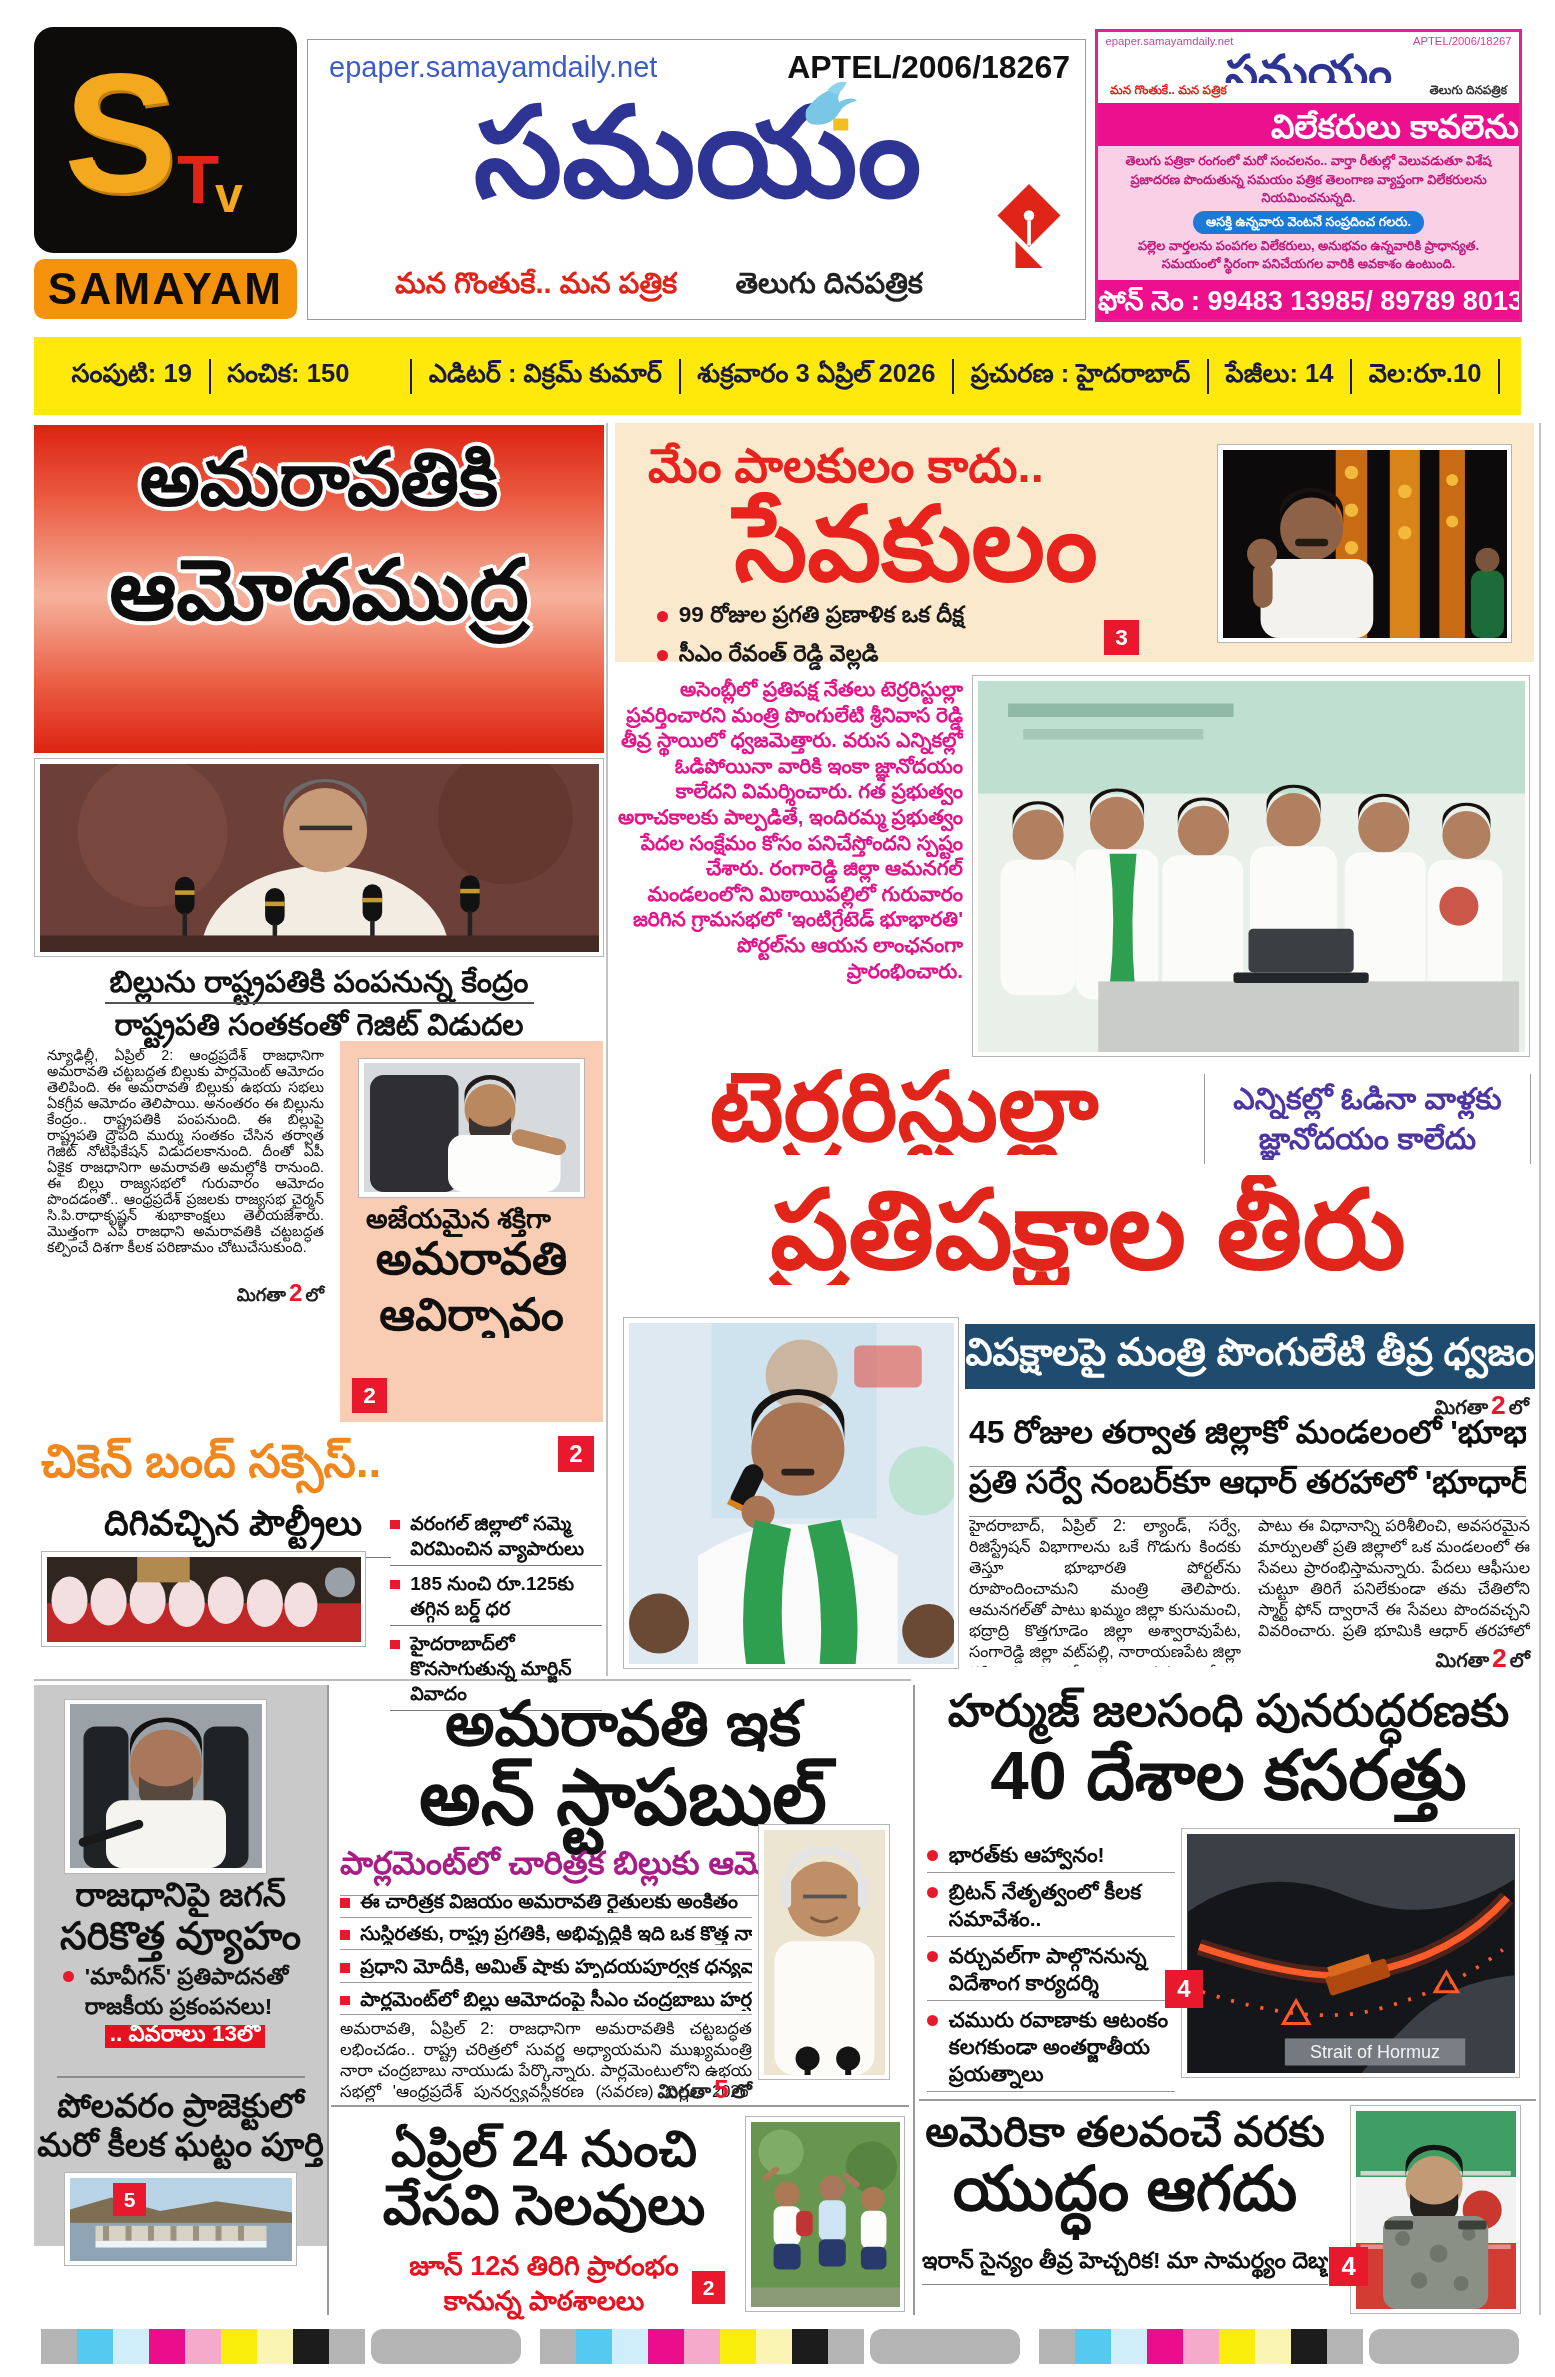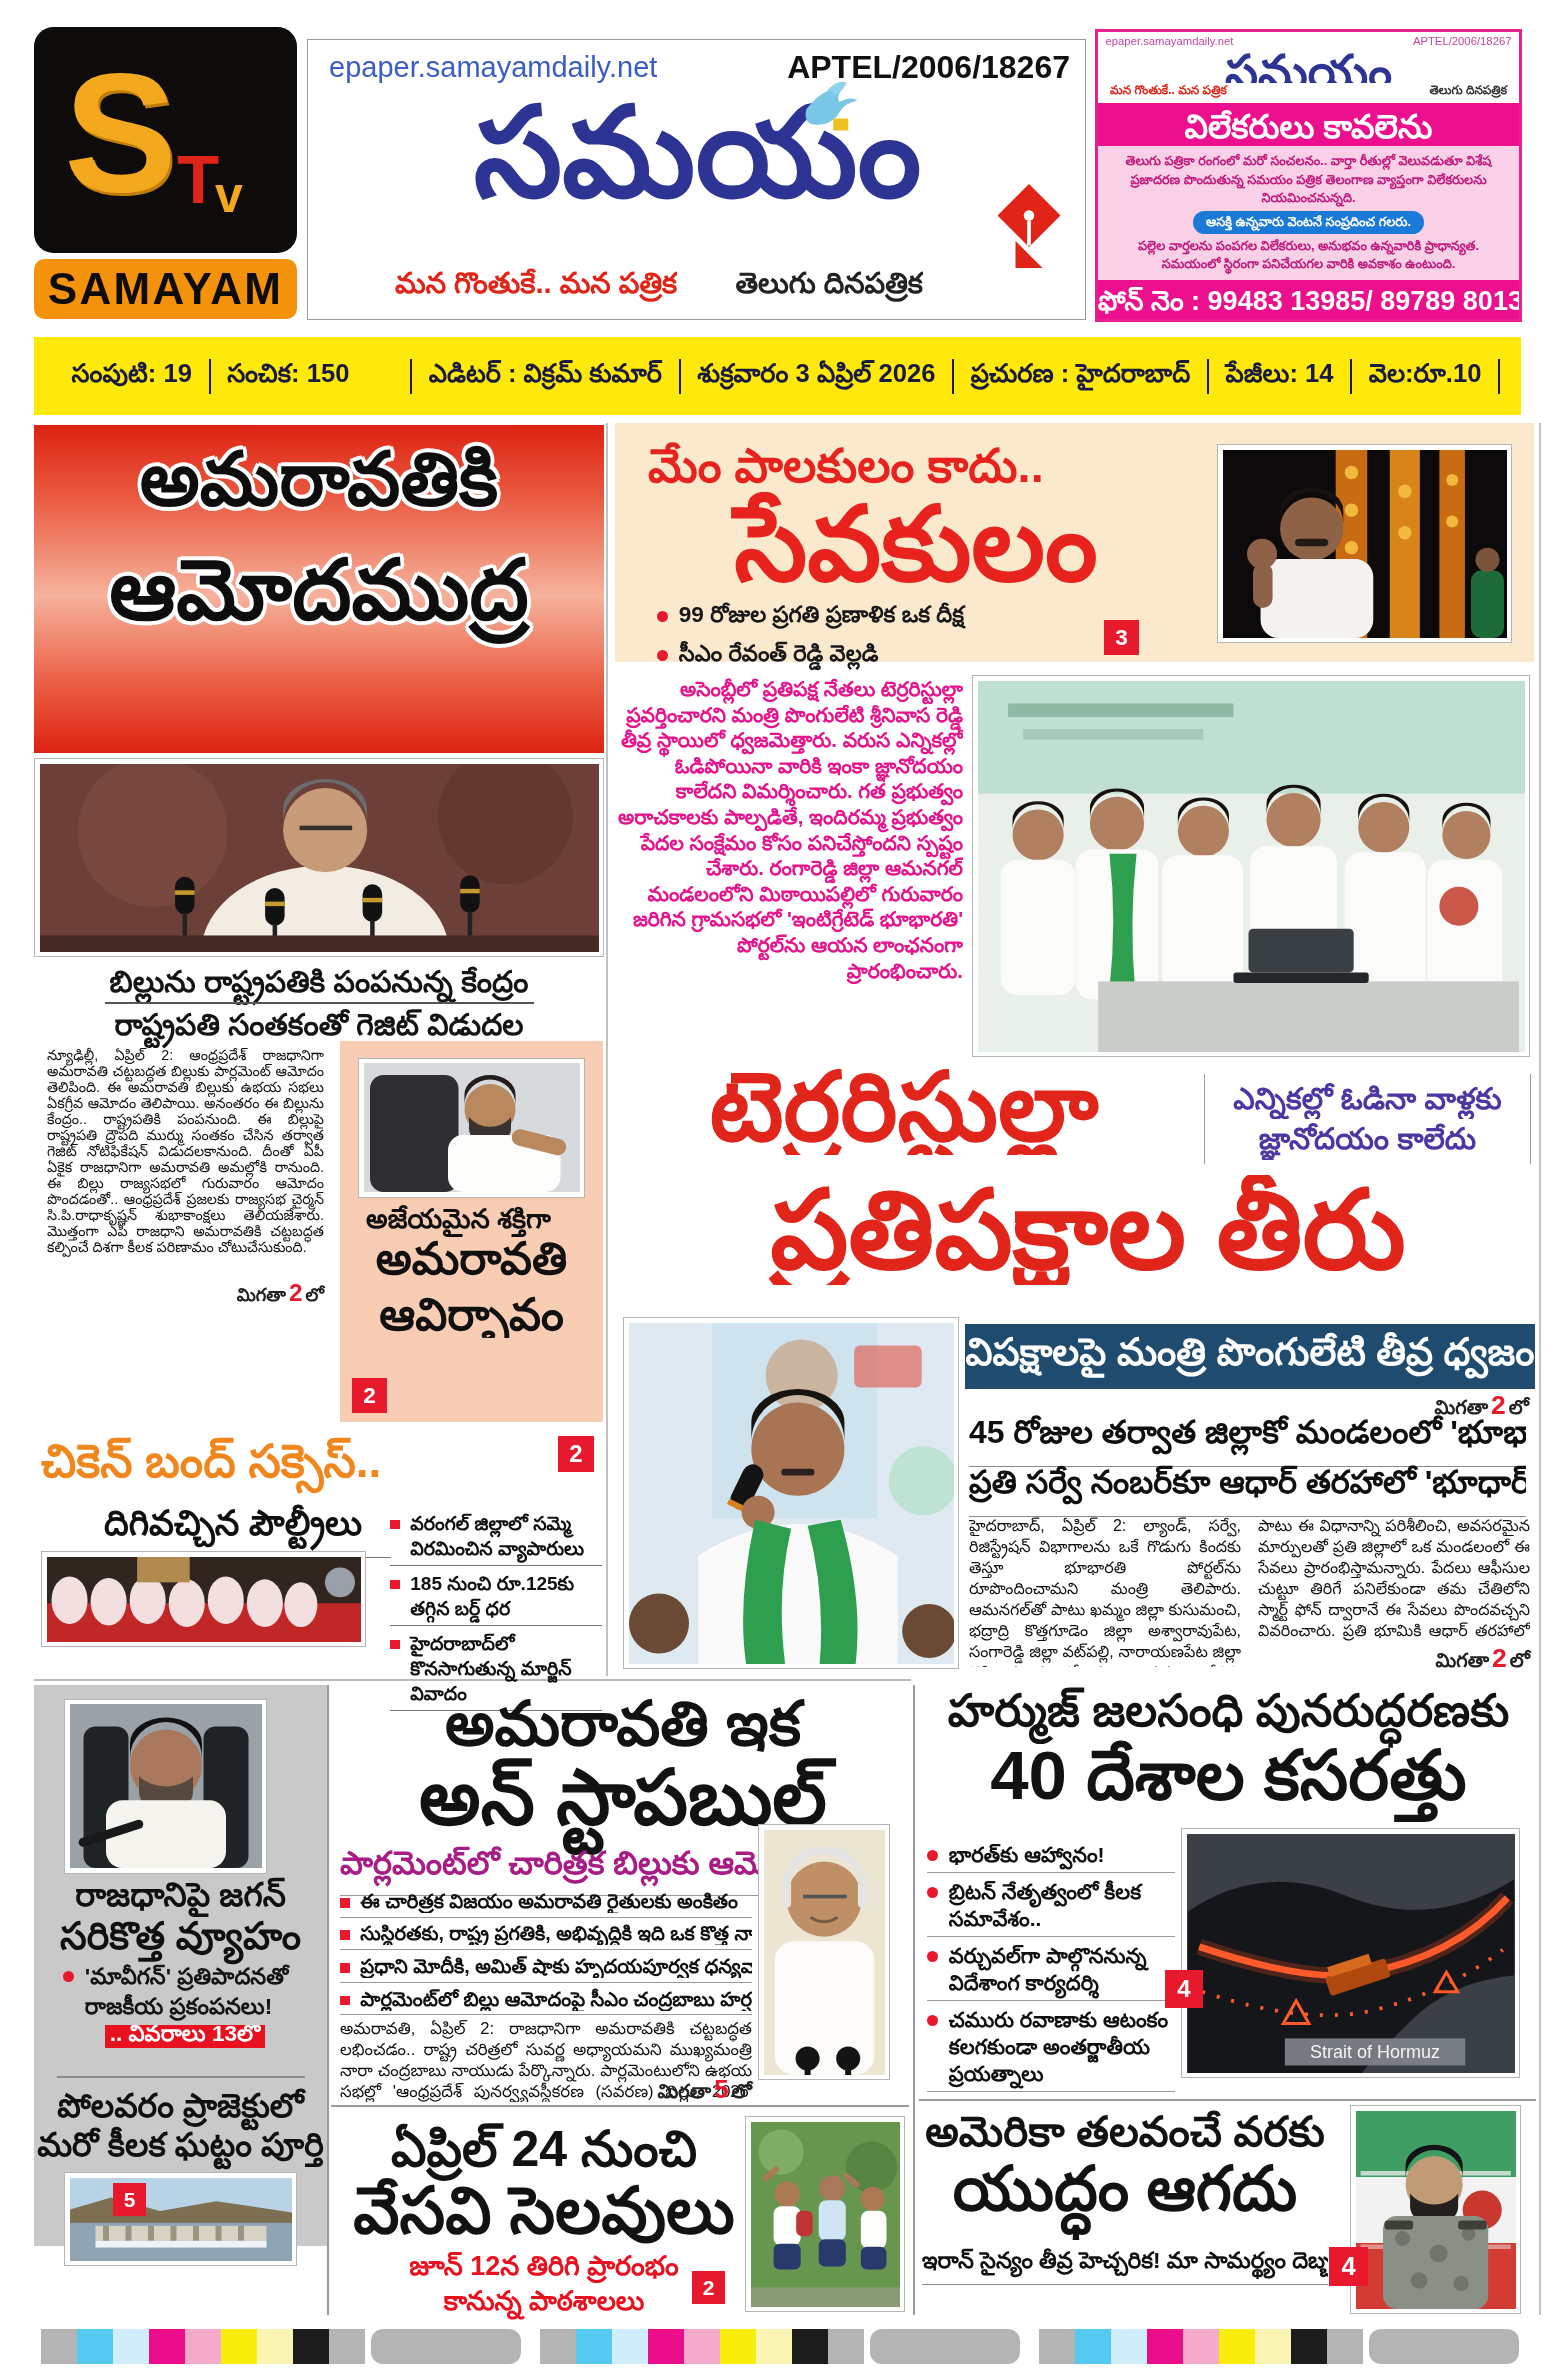--- a/index.html
+++ b/index.html
@@ -21,21 +21,21 @@
   .logoS{position:absolute;left:30px;top:7.5px;font-size:169px;font-weight:bold;color:#f3a81d;text-shadow:2.3px 3px 0 #c07d0a;}
   .logoT{position:absolute;left:143px;top:113px;font-size:69px;font-weight:bold;color:#e02418;}
   .logoV{position:absolute;left:181px;top:139px;font-size:50px;font-weight:bold;color:#f3a81d;}
   .logoStrip{background:#f5920b;border-radius:10.5px;color:#0d0c0a;font-weight:bold;font-size:44px;letter-spacing:2.3px;display:flex;align-items:center;justify-content:center;}
   .mast{border:1.5px solid #9a9a9a;background:#fff;}
   .mastTitle{color:#2e3493;font-weight:bold;font-size:126px;line-height:1;}
   .adbox{border:3.8px solid #ea1f8e;background:#fff;display:flex;flex-direction:column;}
   .adTiny{font-size:11.3px;color:#c4459e;display:flex;justify-content:space-between;padding:3px 7.5px 0;}
   .adTitle{color:#2e3493;font-weight:bold;font-size:47px;text-align:center;line-height:1.05;}
   .adTags{display:flex;justify-content:space-between;padding:0 12px 3px;font-size:12px;font-weight:bold;}
-  .adBanner{background:#ec0f8e;color:#fff;font-weight:bold;font-size:33px;text-align:center;padding:4.5px 0;}
+  .adBanner{background:#ec0f8e;color:#fff;font-weight:bold;font-size:33px;text-align:right;padding:4.5px 0;}
   .adBody{background:#f9d0e6;color:#c4177c;font-size:12.8px;font-weight:bold;text-align:center;line-height:1.45;padding:6px 10.5px;flex:1;}
   .adHigh{display:inline-block;background:#1b79d8;color:#fff;border-radius:12px;padding:2.3px 13.5px;margin:3px 0;}
   .adPhone{background:#ec0f8e;color:#fff;font-weight:bold;font-size:27px;text-align:center;padding:6px 0;}
   
   .ybar{background:#ffe90a;display:flex;align-items:center;justify-content:space-between;padding:0 21px;}
   .ybar ul{display:flex;margin:0;padding:0;list-style:none;}
   .ybar li{font-size:25.6px;font-weight:bold;color:#1a1a40;padding:0 16.6px;white-space:nowrap;}
   .ybar li + li{border-left:2.3px solid #1a1a40;}
   .ybar ul.edge li:first-child{border-left:2.3px solid #1a1a40;}
   .ybar ul.edge li:last-child{border-right:2.3px solid #1a1a40;}
@@ -459,21 +459,21 @@
       <path d="M62 116 q18 12 36 0" stroke="#7a5a3e" stroke-width="4" fill="none"></path>
       <rect x="14" y="148" width="133" height="178" rx="26" fill="#fcfbf7"></rect>
       <circle cx="58" cy="304" r="16" fill="#141414"></circle>
         <circle cx="112" cy="304" r="16" fill="#141414"></circle>
       <rect x="54" y="316" width="8" height="10" fill="#141414"></rect>
         <rect x="108" y="316" width="8" height="10" fill="#141414"></rect>
     </svg>
   </div>
 
   <div class="abs blackH1 ctr nowrap" style="left:339px;top:2120px;width:410px;font-size:50px;">ఏప్రిల్ 24 నుంచి</div>
-  <div class="abs blackH1 ctr nowrap" style="left:339px;top:2173px;width:410px;font-size:65px;">వేసవి సెలవులు</div>
+  <div class="abs blackH1 ctr nowrap" style="left:339px;top:2173px;width:410px;font-size:55px;">వేసవి సెలవులు</div>
   <div class="abs redSub ctr nowrap" style="left:339px;top:2251px;width:410px;">జూన్ 12న తిరిగి ప్రారంభం</div>
   <div class="abs redSub ctr nowrap" style="left:339px;top:2286px;width:410px;">కానున్న పాఠశాలలు</div>
   <div class="abs badge" style="left:692px;top:2271px;width:33px;height:33px;font-size:21px;">2</div>
   <div class="abs ph" style="left:745px;top:2116px;width:160px;height:196px;">
     <svg viewBox="0 0 198 246" preserveAspectRatio="none">
       <rect width="198" height="246" fill="#67974f"></rect>
       <circle cx="40" cy="40" r="30" fill="#86b36a" opacity="0.8"></circle>
         <circle cx="160" cy="60" r="34" fill="#557f3f" opacity="0.8"></circle>
       <g>
         <circle cx="48" cy="96" r="17" fill="#ab7a55"></circle>

